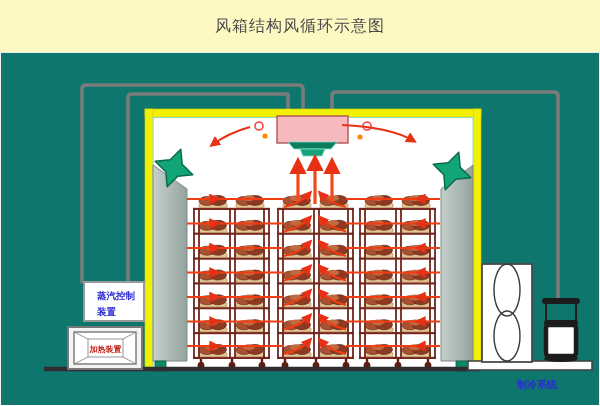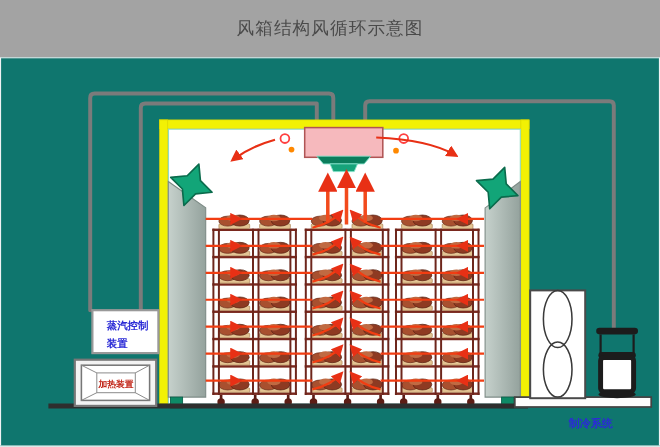--- a/index.html
+++ b/index.html
@@ -1,17 +1,17 @@
 <!DOCTYPE html>
 <html><head>
 <meta charset="utf-8">
 <style>
   html,body{margin:0;padding:0;background:#ffffff;width:600px;height:406px;overflow:hidden;
     font-family:"DejaVu Sans","Liberation Sans",sans-serif;}
-  .titlebar{height:52px;display:flex;align-items:center;justify-content:center;background:#a3a3a3;}
+  .titlebar{height:52px;display:flex;align-items:center;justify-content:center;background:#fef9c3;}
   .titlebar h1{font-size:16px;font-weight:400;color:#4a4a4a;letter-spacing:1px;margin:0;}
   .panel{position:relative;width:598px;height:352px;background:#0f766e;
     border-top:1px solid #e4e9ec;border-left:1px solid #f0f2f4;border-right:1px solid #f0f2f4;}
   svg{display:block}
   text.blue{fill:#2b2bd6;font-weight:bold;}
   text.red{fill:#c2271a;font-weight:bold;}
 </style>
 </head>
 <body>
 

